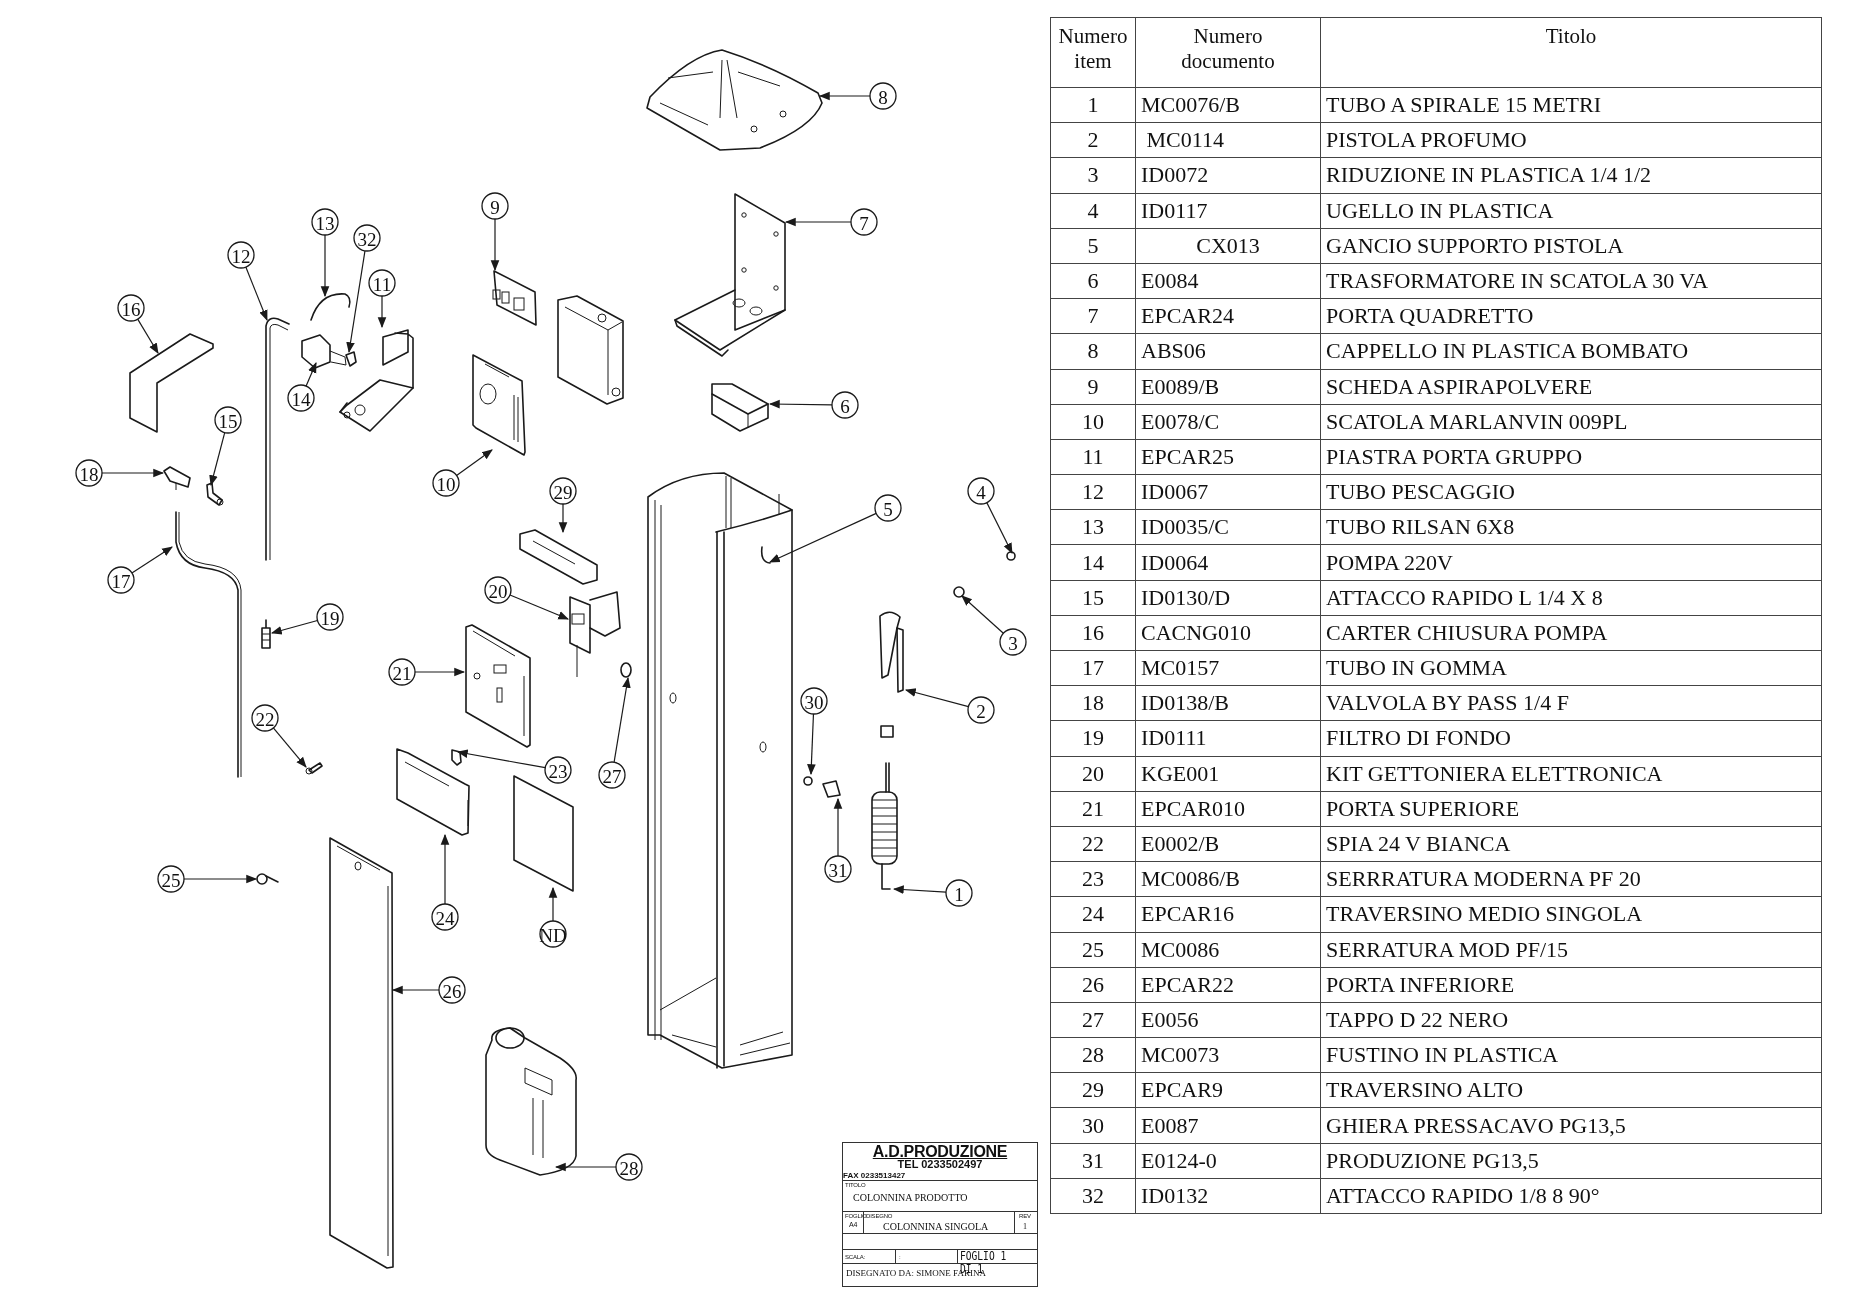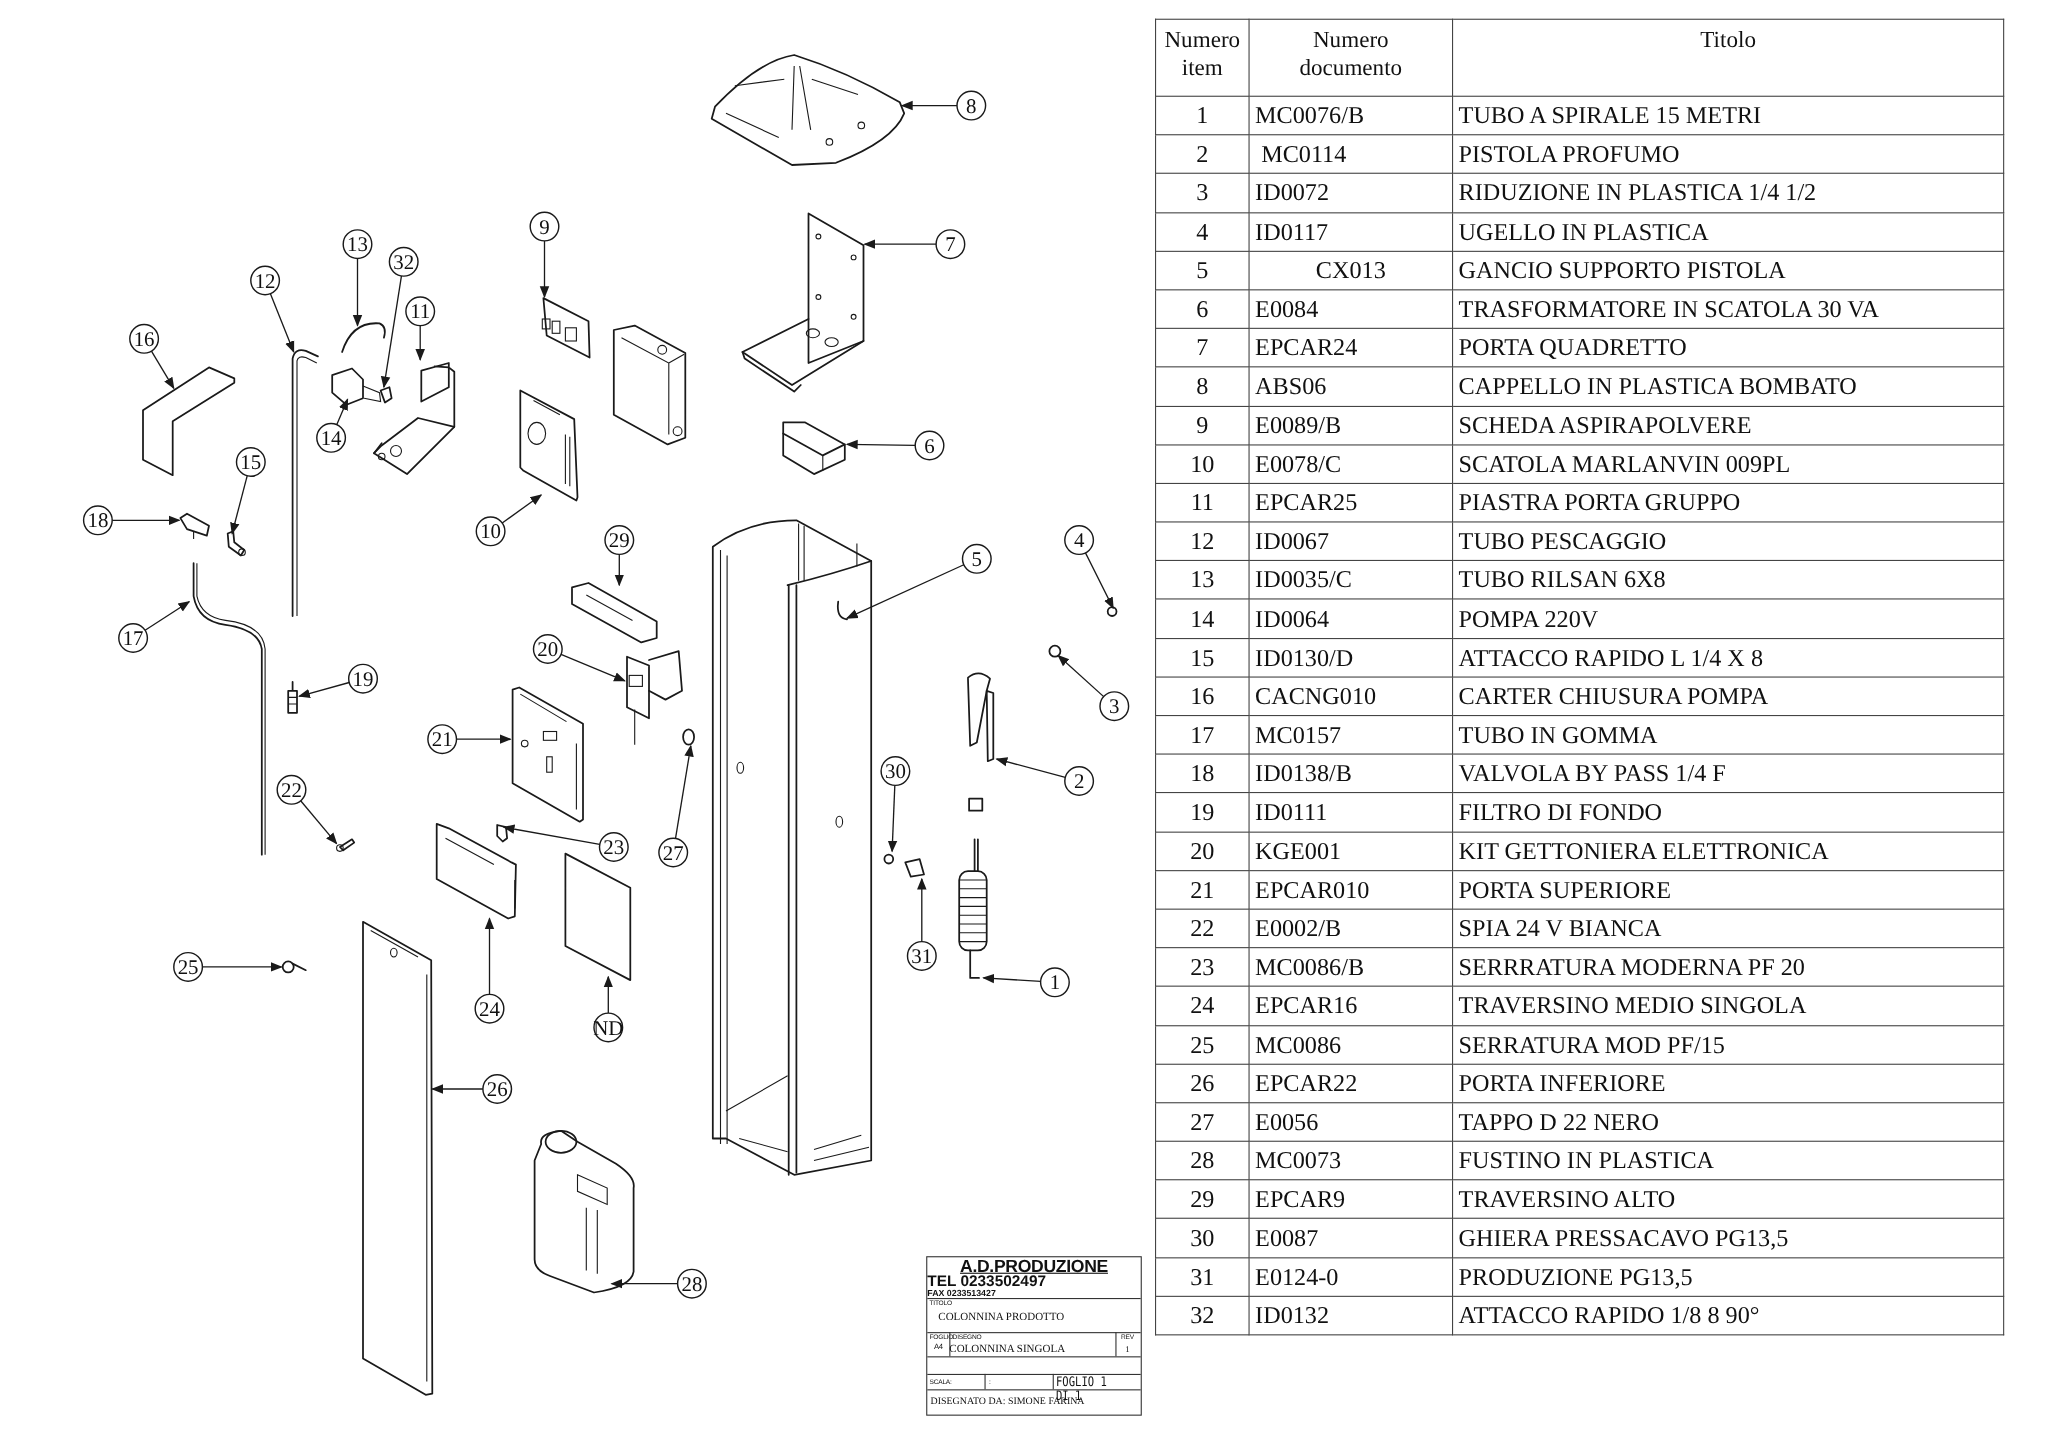--- a/index.html
+++ b/index.html
@@ -17,21 +17,21 @@
   #bom th, #bom td { border:1.5px solid #444; font-weight:normal; color:#111; }
   #bom th { font-size:21px; line-height:25px; height:62px; vertical-align:top; padding-top:6px; text-align:center; }
   #bom td { font-size:22px; height:34.2px; padding:0 5px; white-space:nowrap; }
   #bom td.c-item { text-align:center; width:72px; }
   #bom td.c-doc { width:172px;margin-left:32px; }
   #bom td.c-title { }
 
   
   #title-block { position:absolute; left:842px; top:1142px; width:194px; height:143px; border:1.5px solid #333; font-family:"Liberation Sans", sans-serif; }
   #title-block .tb-company { position:absolute; left:0; top:0; width:194px; text-align:center; font-weight:bold; font-size:16px; line-height:17px; letter-spacing:-0.3px;text-decoration:underline; }
-  #title-block .tb-tel { position:absolute; left:0; top:16px; width:194px; font-weight:bold; font-size:14px; line-height:10px; }
+  #title-block .tb-tel { position:absolute; left:0; top:16px; width:194px; text-align:center; font-weight:bold; font-size:11px; line-height:10px; }
   #title-block .tb-fax { position:absolute; left:0; top:28px; width:194px; text-align:left; font-weight:bold; font-size:8px; line-height:10px; }
   #title-block .hline { position:absolute; left:0; width:194px; height:0; border-top:1px solid #333; }
   #title-block .vline { position:absolute; width:0; border-left:1px solid #333; }
   #title-block .tiny { position:absolute; font-size:6px; line-height:7px; font-family:"Liberation Sans", sans-serif; letter-spacing:-0.2px; }
   #title-block .serif-val { position:absolute; font-family:"Liberation Serif", serif; font-size:10px; line-height:11px; }
   #title-block .sheet { position:absolute; font-family:"DejaVu Sans Mono", monospace; font-size:12px; line-height:13px; letter-spacing:0px; transform:scaleX(0.8); transform-origin:left top; }
 </style>
 </head>
 <body>
 
@@ -588,21 +588,21 @@
   <div class="tb-tel">TEL 0233502497</div>
   <div class="tb-fax">FAX 0233513427</div>
   <div class="hline" style="top:37px;"></div>
   <div class="tiny" style="left:2px; top:39px;">TITOLO</div>
   <div class="serif-val" style="left:10px; top:49px;">COLONNINA PRODOTTO</div>
   <div class="hline" style="top:68px;"></div>
   <div class="tiny" style="left:2px; top:70px;">FOGLIO</div>
   <div class="tiny" style="left:6px; top:78px; font-size:7px;">A4</div>
   <div class="vline" style="left:20px; top:68px; height:22px;"></div>
   <div class="tiny" style="left:23px; top:70px;">DISEGNO</div>
-  <div class="serif-val" style="left:20px; top:78px;">COLONNINA SINGOLA</div>
+  <div class="serif-val" style="left:40px; top:78px;">COLONNINA SINGOLA</div>
   <div class="vline" style="left:171px; top:68px; height:22px;"></div>
   <div class="tiny" style="left:176px; top:70px;">REV</div>
   <div class="serif-val" style="left:180px; top:78px; font-size:8px;">1</div>
   <div class="hline" style="top:90px;"></div>
   <div class="hline" style="top:106px;"></div>
   <div class="tiny" style="left:2px; top:111px;">SCALA:</div>
   <div class="vline" style="left:52px; top:106px; height:14px;"></div>
   <div class="tiny" style="left:56px; top:111px;">:</div>
   <div class="vline" style="left:114px; top:106px; height:14px;"></div>
   <div class="sheet" style="left:117px; top:107px;">FOGLIO 1 DI 1</div>

